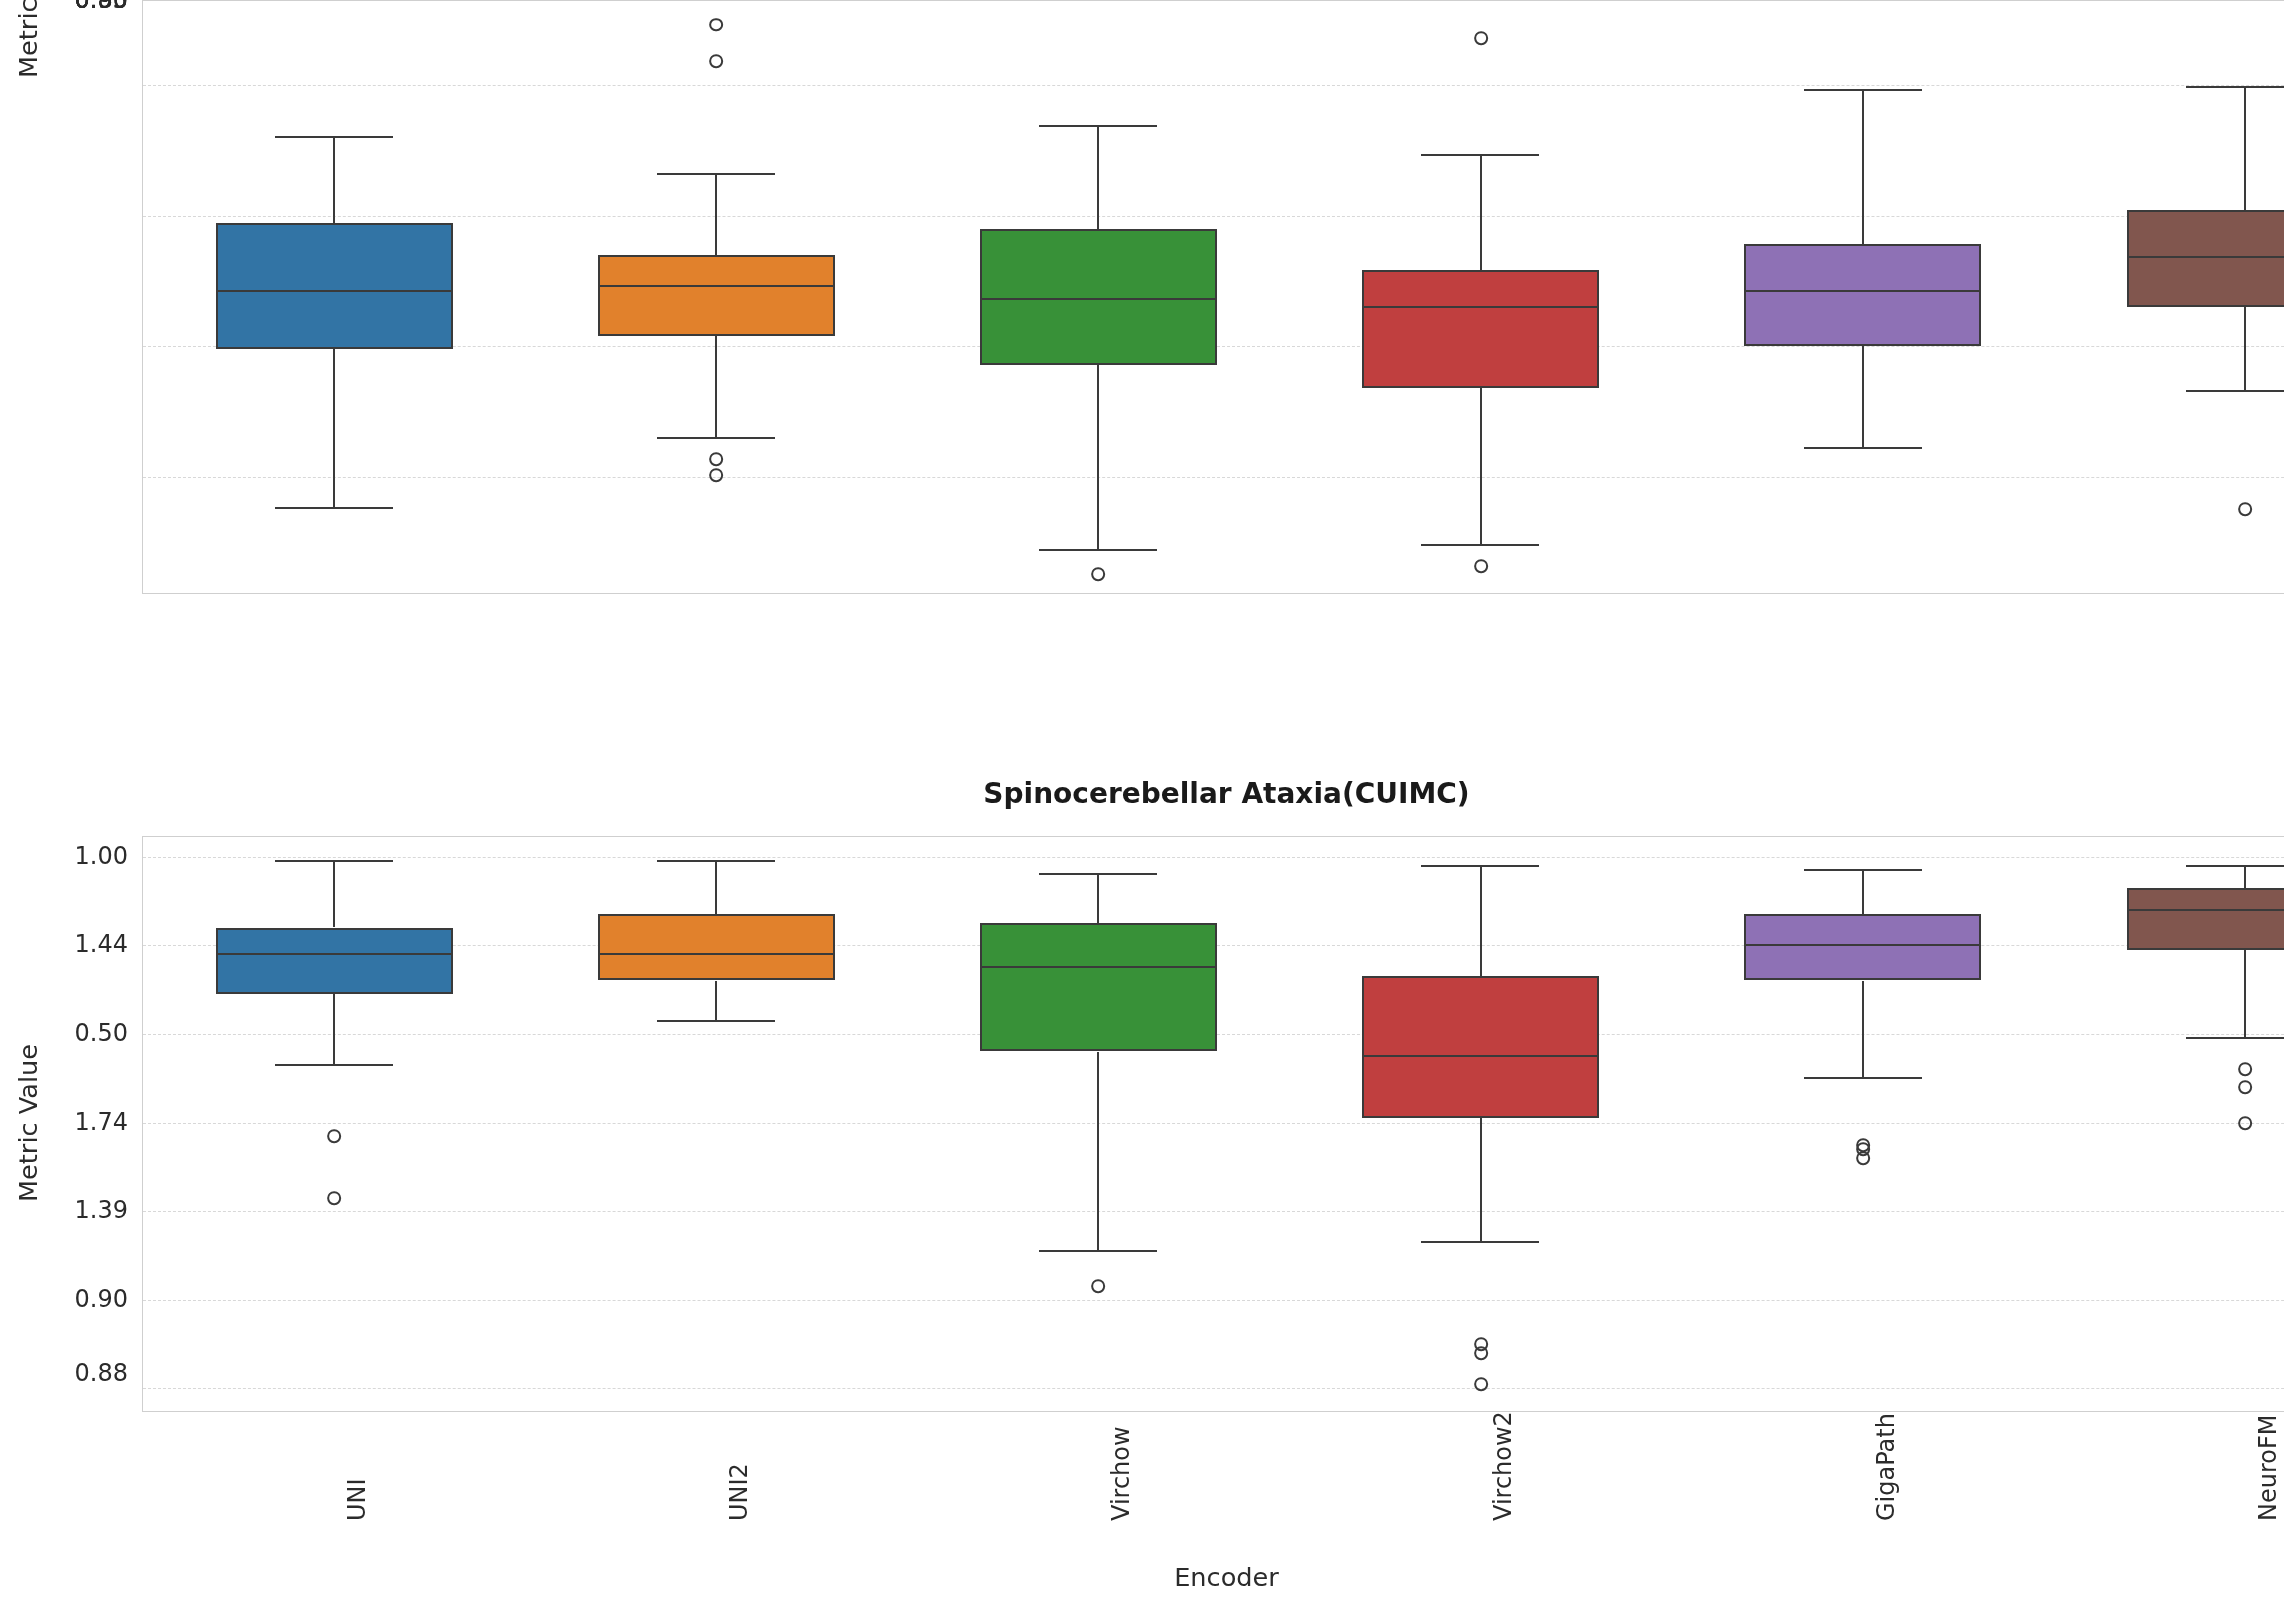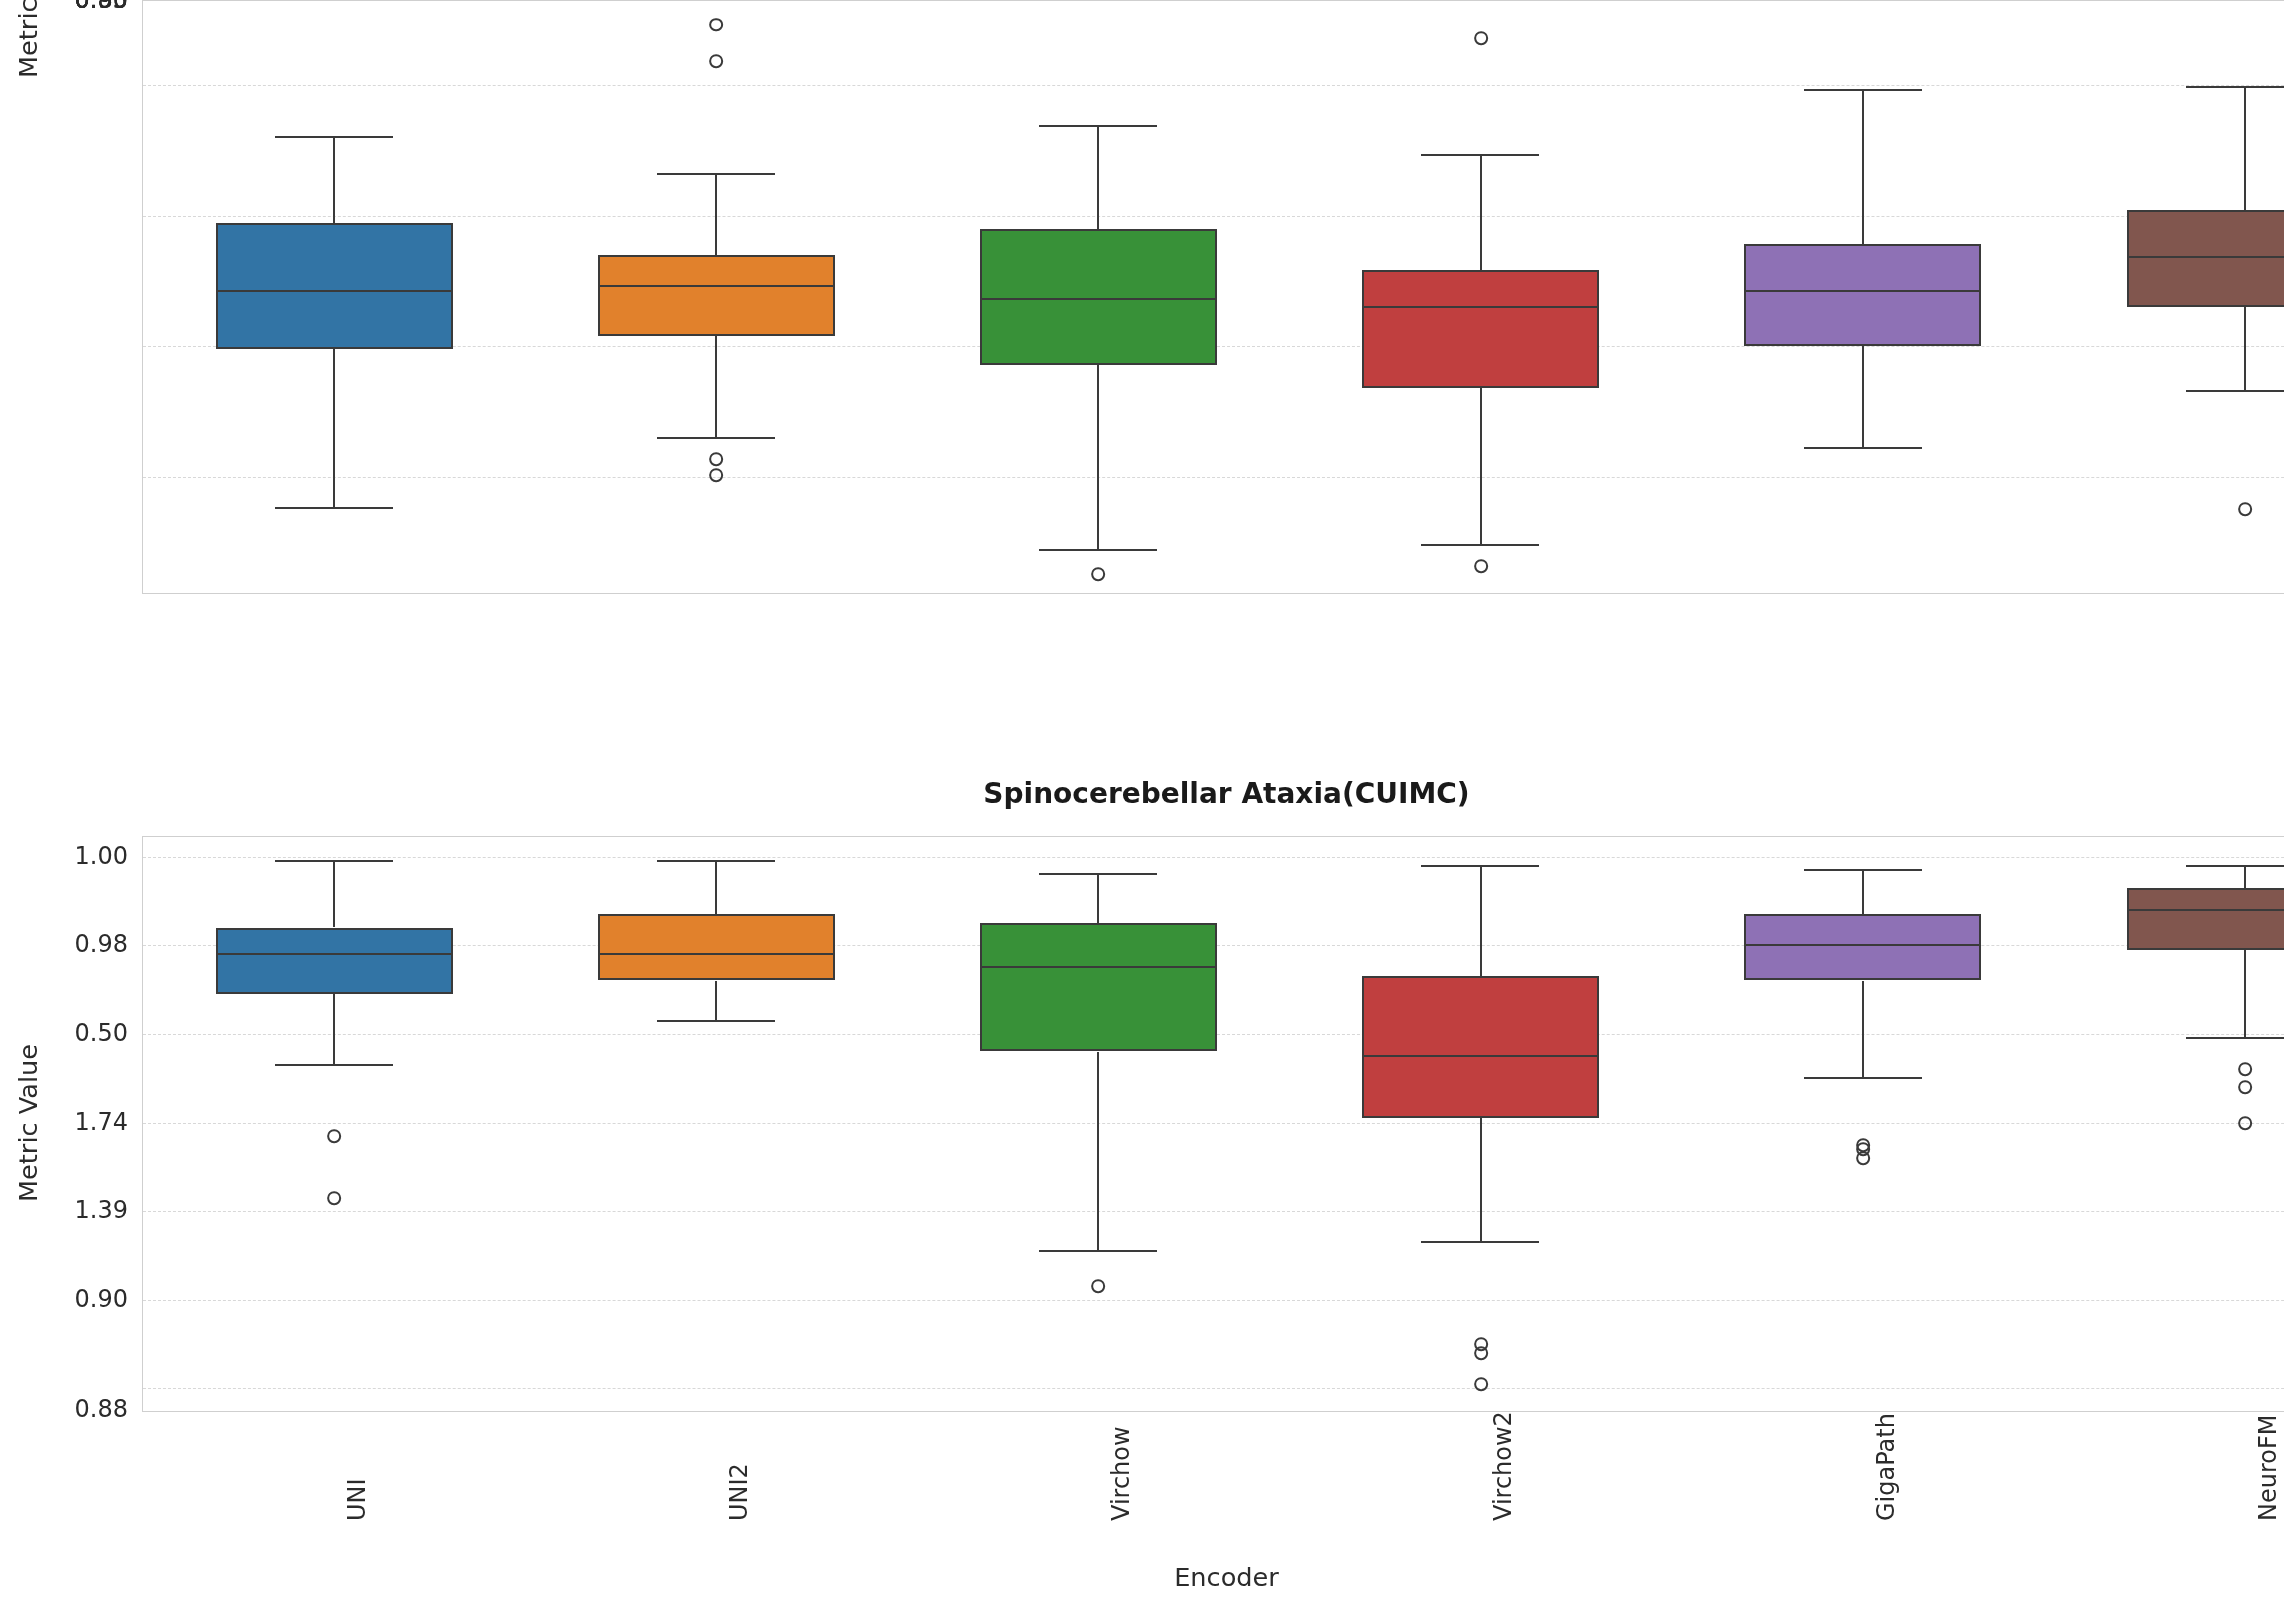--- a/index.html
+++ b/index.html
@@ -189,26 +189,26 @@
           <div class="whisker-v" style="left: 2101px; top: 113px; height: 89px;"></div>
           <div class="cap" style="left: 2043px; top: 28px; width: 118px;"></div>
           <div class="cap" style="left: 2043px; top: 200px; width: 118px;"></div>
           <div class="box" style="left: 1984px; top: 51px; width: 237px; height: 62px; background: rgb(129, 86, 78);"></div>
           <div class="median" style="left: 1984px; top: 72px; width: 237px;"></div>
           <div class="flier" style="left: 2102px; top: 232px;"></div>
           <div class="flier" style="left: 2102px; top: 250px;"></div>
           <div class="flier" style="left: 2102px; top: 286px;"></div>
         </div>
       </div>
-  <div class="ytick-label" style="top: 637px; left: 0px; width: 128px;">0.88</div>
+  <div class="ytick-label" style="top: 601px; left: 0px; width: 128px;">0.88</div>
       <div class="ytick-label" style="top: 527px; left: 0px; width: 128px;">0.90</div>
       <div class="ytick-label" style="top: 438px; left: 0px; width: 128px;">1.39</div>
       <div class="ytick-label" style="top: 350px; left: 0px; width: 128px;">1.74</div>
       <div class="ytick-label" style="top: 261px; left: 0px; width: 128px;">0.50</div>
-      <div class="ytick-label" style="top: 172px; left: 0px; width: 128px;">0.98</div>
+      <div class="ytick-label" style="top: 172px; left: 0px; width: 128px;">1.44</div>
       <div class="ytick-label" style="top: 84px; left: 0px; width: 128px;">1.00</div>
     </div>
 
   <div class="xlabel" style="left:0;top:1562px;">Encoder</div>
 
 <div class="xtick-label" style="left: 343px; top: 1521px;">UNI</div>
     <div class="xtick-label" style="left: 725px; top: 1521px;">UNI2</div>
     <div class="xtick-label" style="left: 1107px; top: 1521px;">Virchow</div>
     <div class="xtick-label" style="left: 1489px; top: 1521px;">Virchow2</div>
     <div class="xtick-label" style="left: 1872px; top: 1521px;">GigaPath</div>

